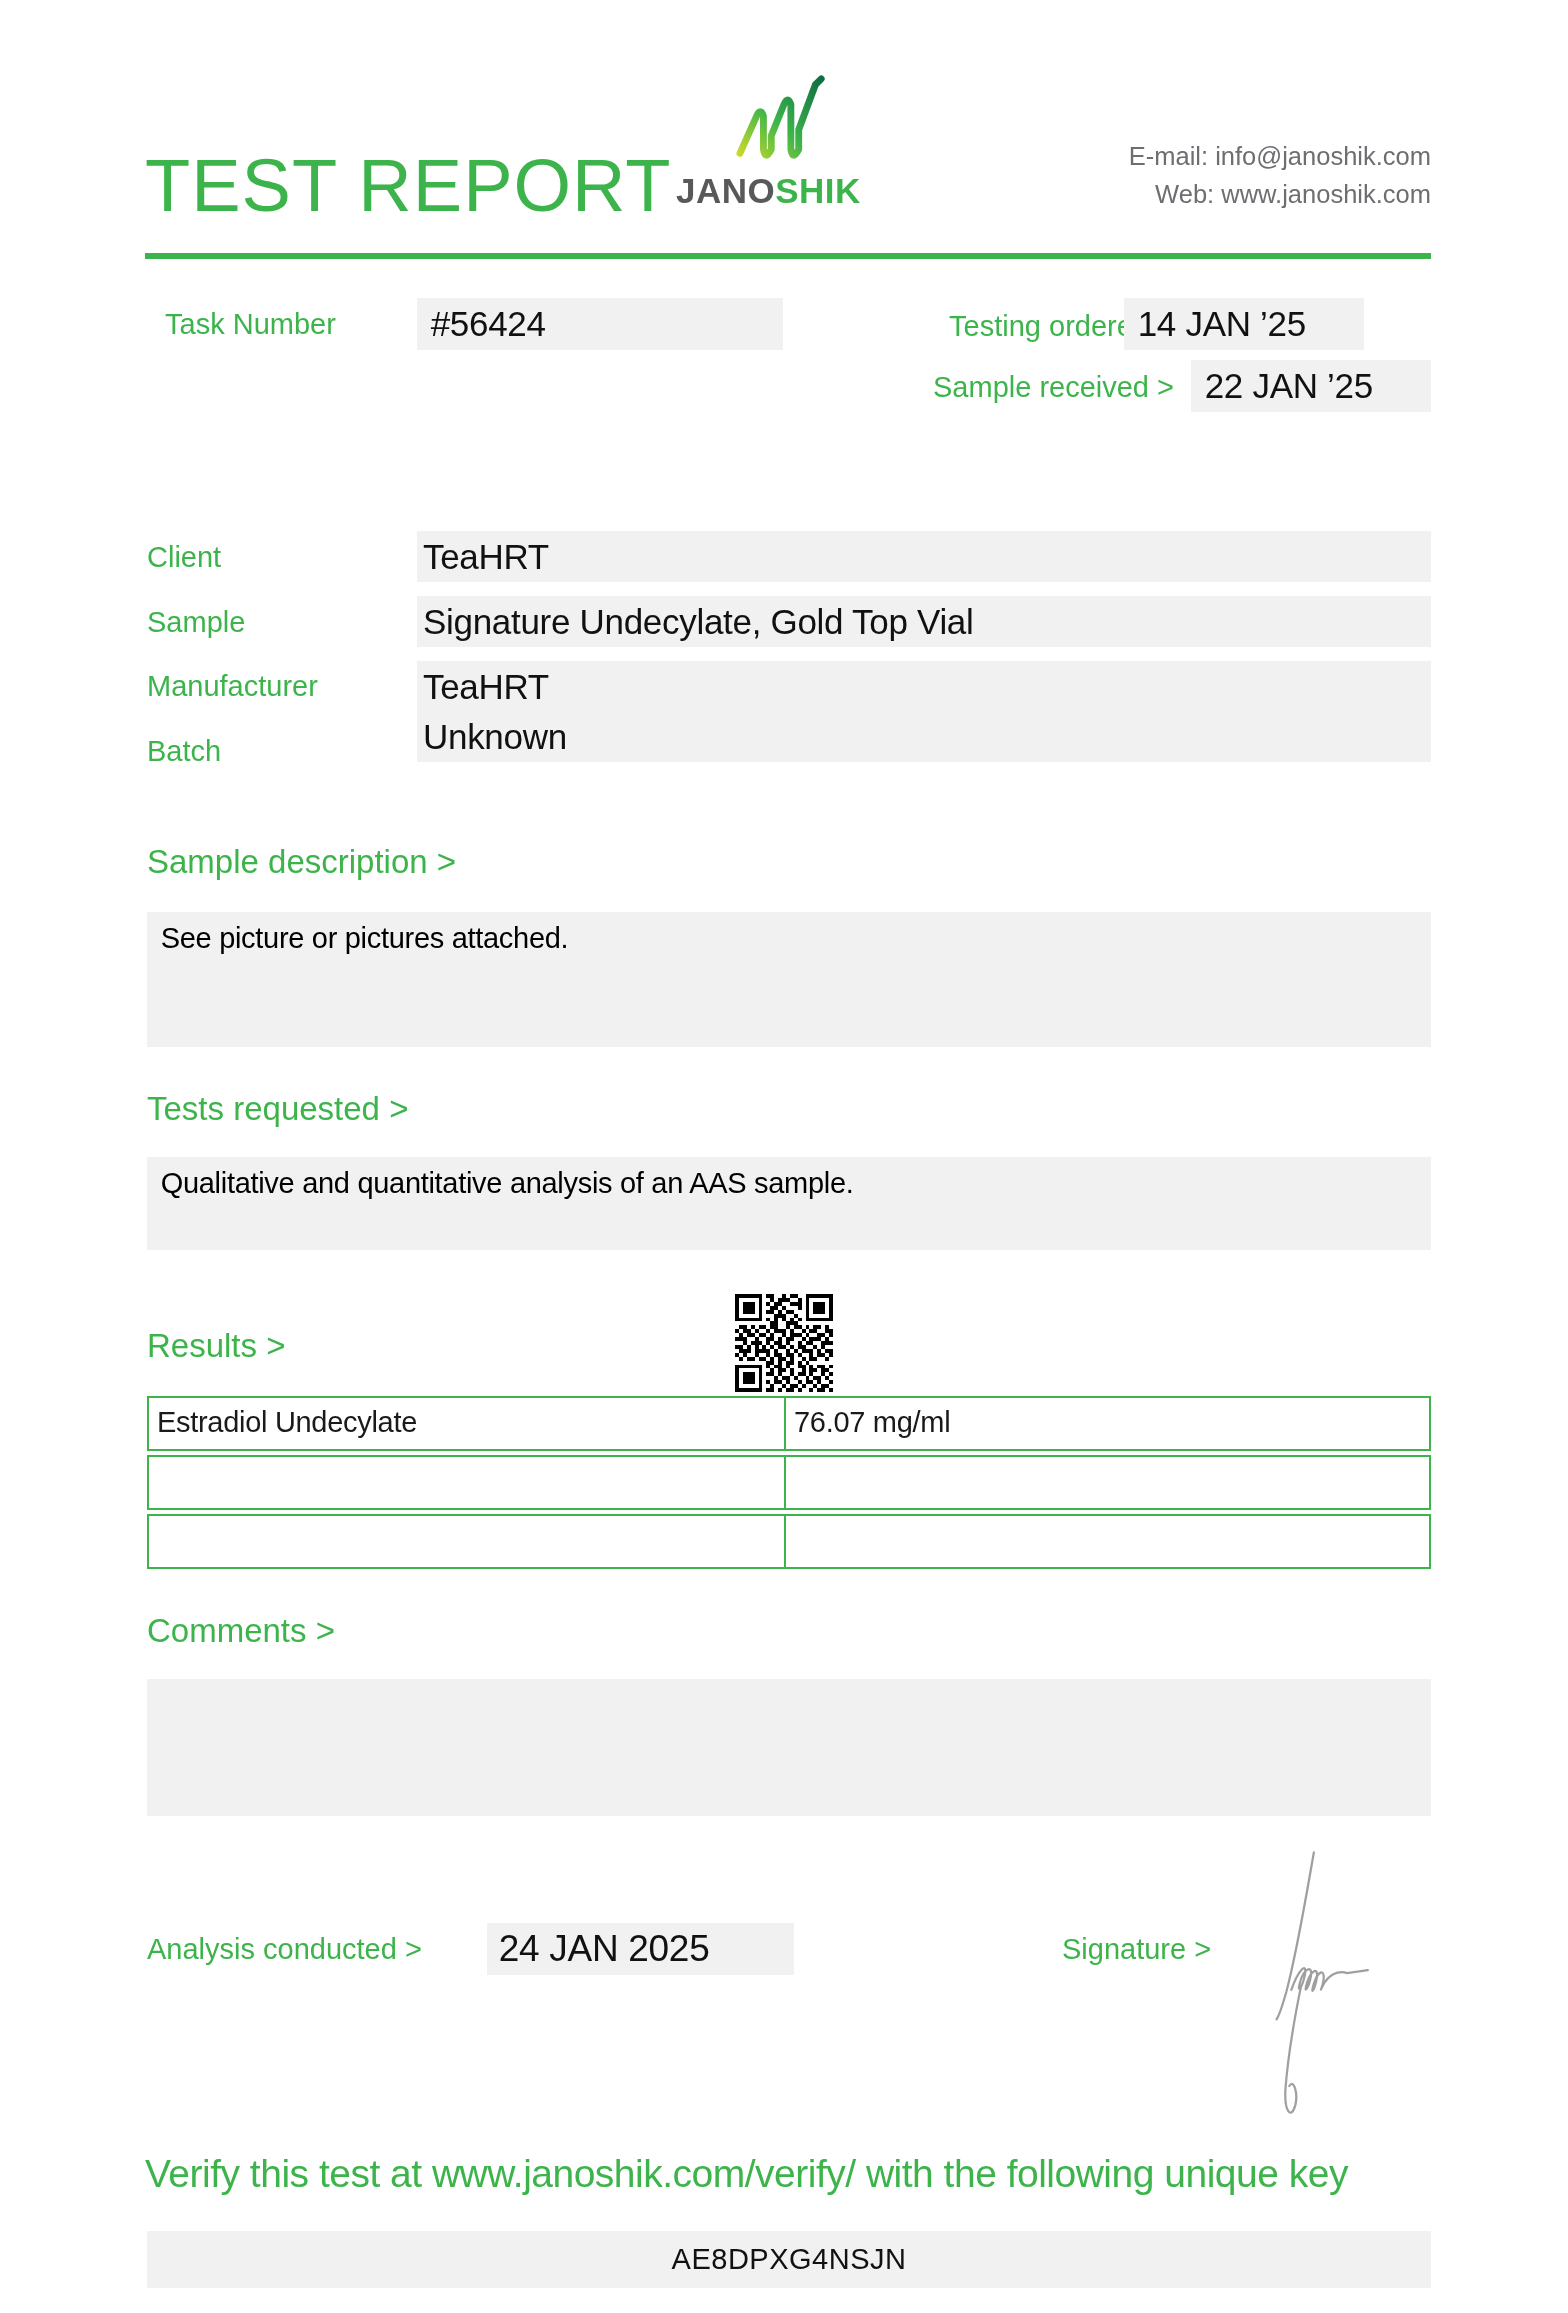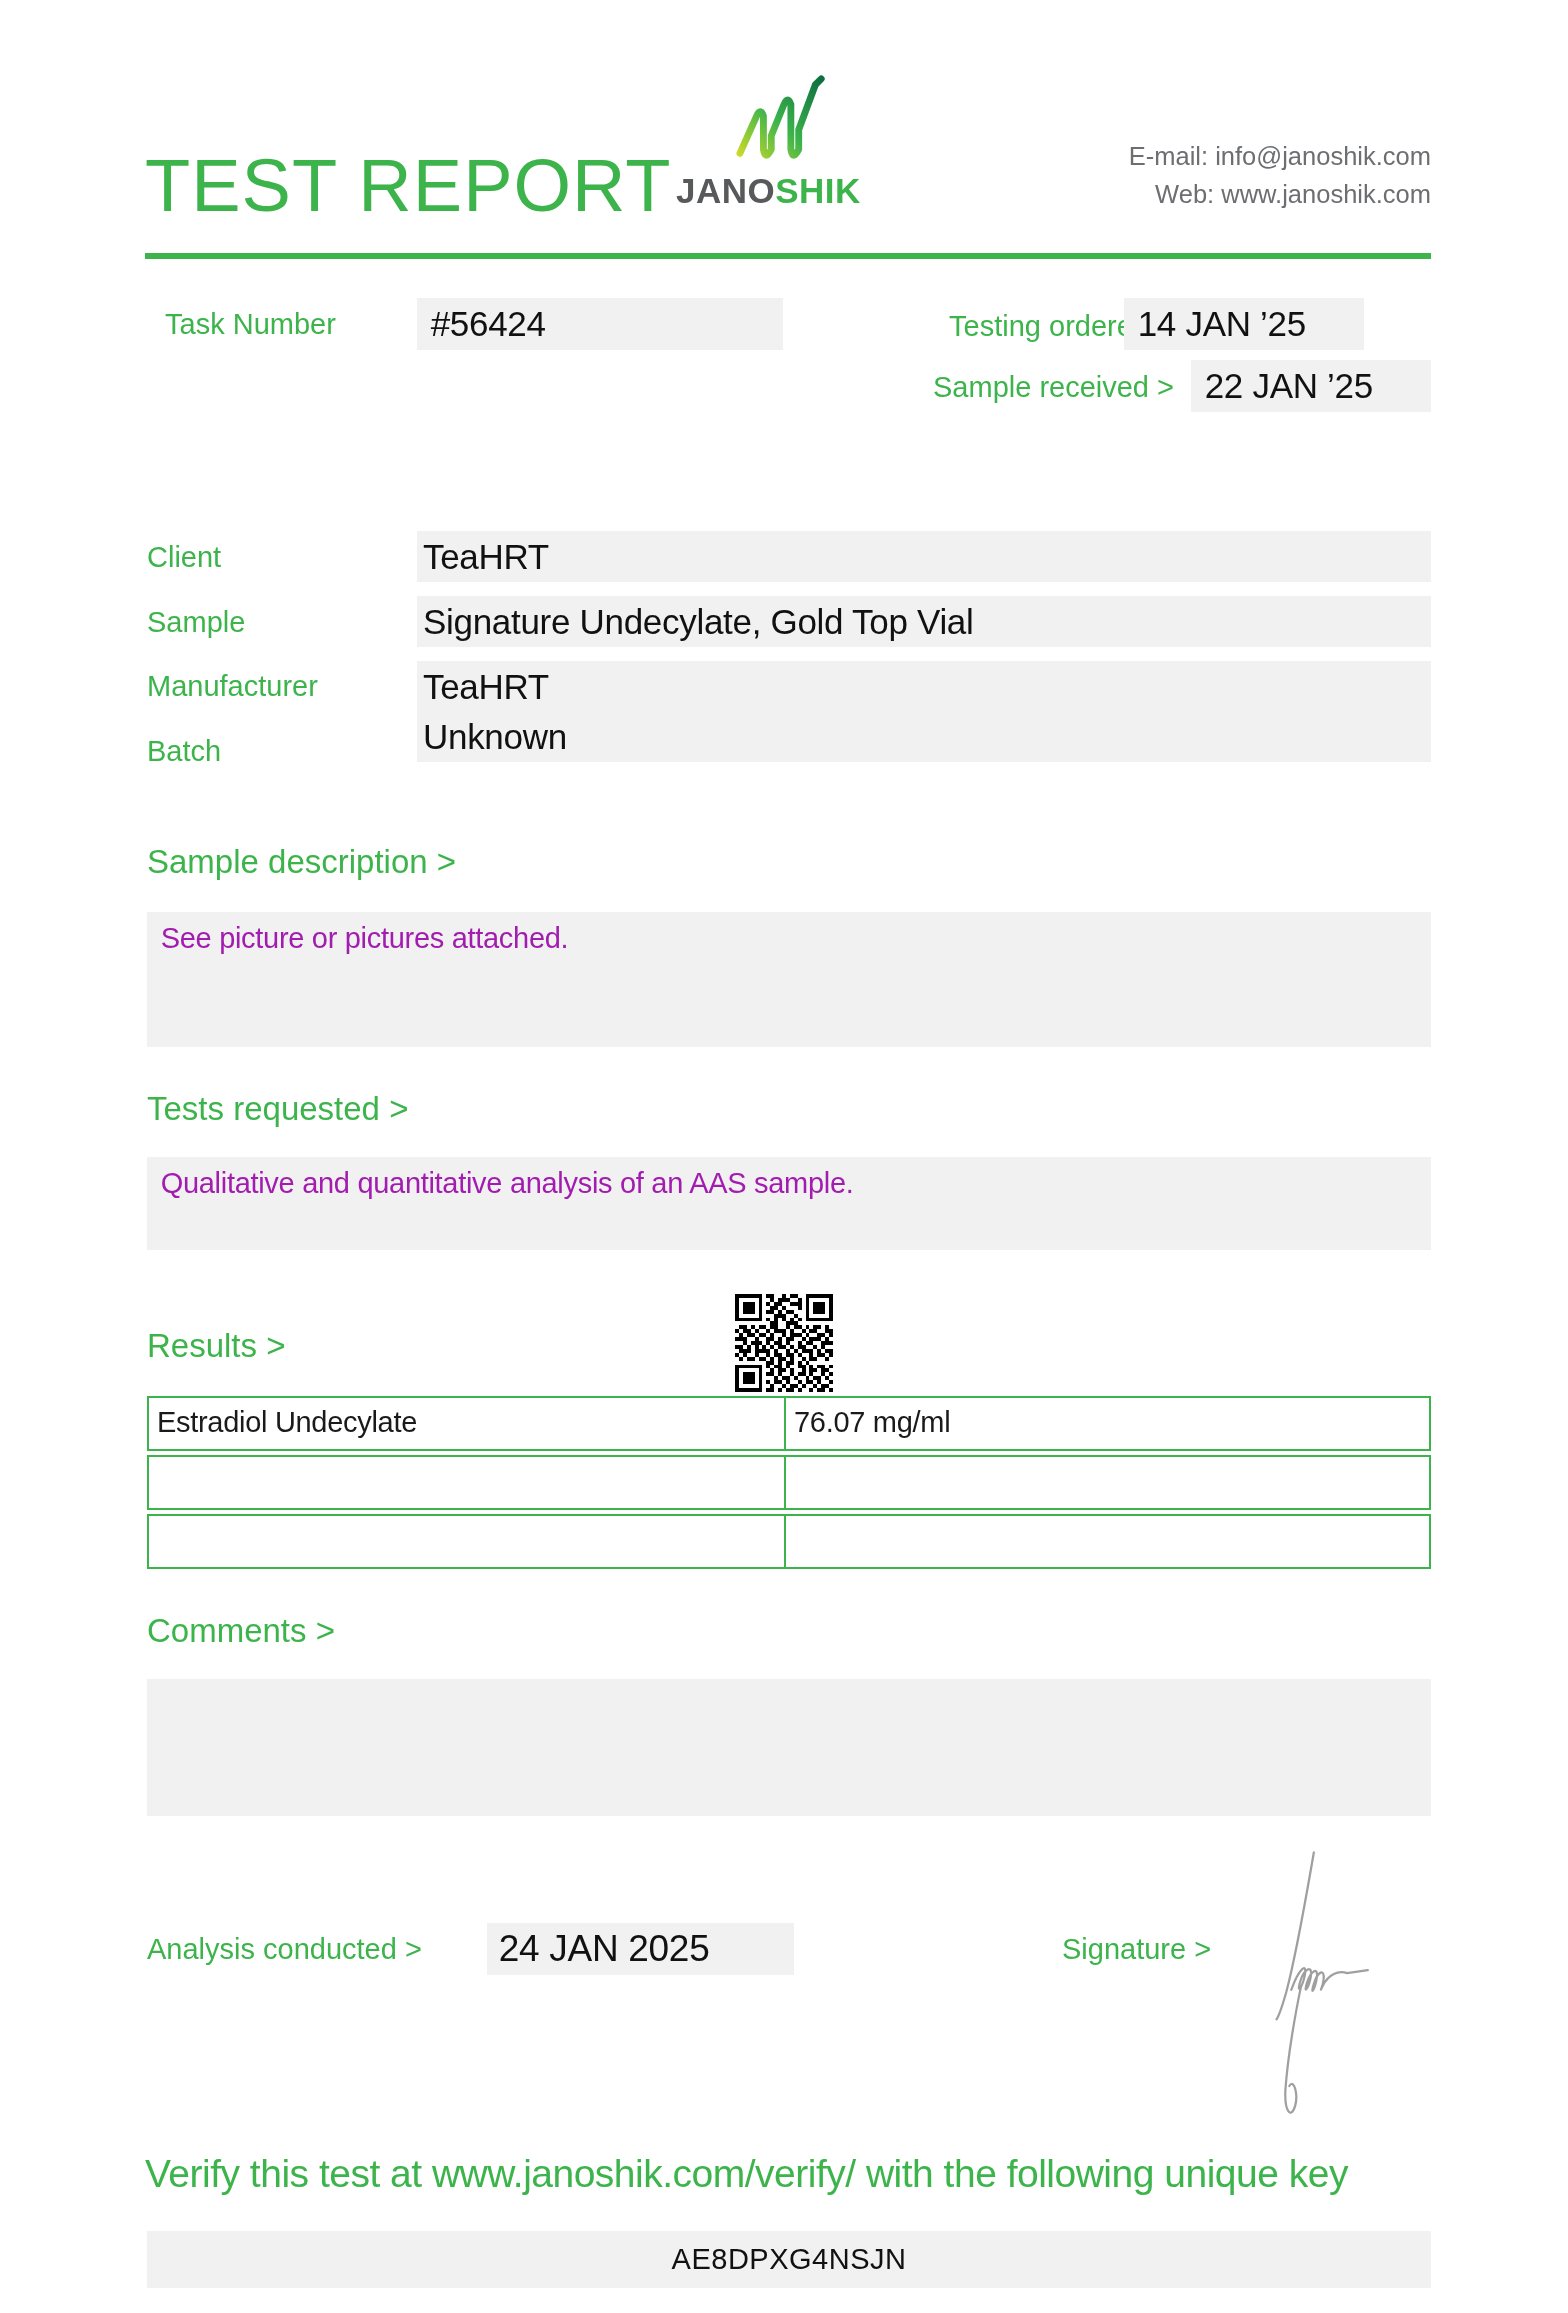--- a/index.html
+++ b/index.html
@@ -31,21 +31,21 @@
   .received-label { left:882px; top:371px; width:292px; text-align:right; }
   .ordered-box  { left:1124px; top:298px; width:240px; height:52px; }
   .received-box { left:1191px; top:360px; width:240px; height:52px; }
   .ordered-box .val, .received-box .val { padding-left:13.7px; line-height:52px; display:block; }
 
   .field-label { left:147px; }
   .field-box { left:417px; width:1014px; height:51px; }
   .field-box .val { padding-left:6px; line-height:51px; display:block; }
 
   .section-heading { left:147px; font-size:33px; color:#3cb44b; white-space:nowrap; }
-  .text-box { left:147px; width:1284px; background:#f1f1f2; padding:9.8px 13.7px; font-size:29px; color:#a21caf; letter-spacing:-0.3px; }
+  .text-box { left:147px; width:1284px; background:#f1f1f2; padding:9.8px 13.7px; font-size:29px; color:#000000; letter-spacing:-0.3px; }
 
   .qr { left:735px; top:1294px; width:98px; height:98px; }
 
   .results-table { left:147px; top:1396px; width:1284px; }
   .r-row { display:flex; border:2.9px solid #3cb44b; height:55px; margin-bottom:3.9px; background:#fff; }
   .r-cell { line-height:49px; font-size:29px; padding-left:8px; letter-spacing:-0.3px; white-space:nowrap; overflow:hidden; }
   .r-cell.c1 { width:637px; border-right:2.9px solid #3cb44b; }
   .r-cell.c2 { flex:1; }
 
   .analysis-label { left:147px; top:1933px; }

